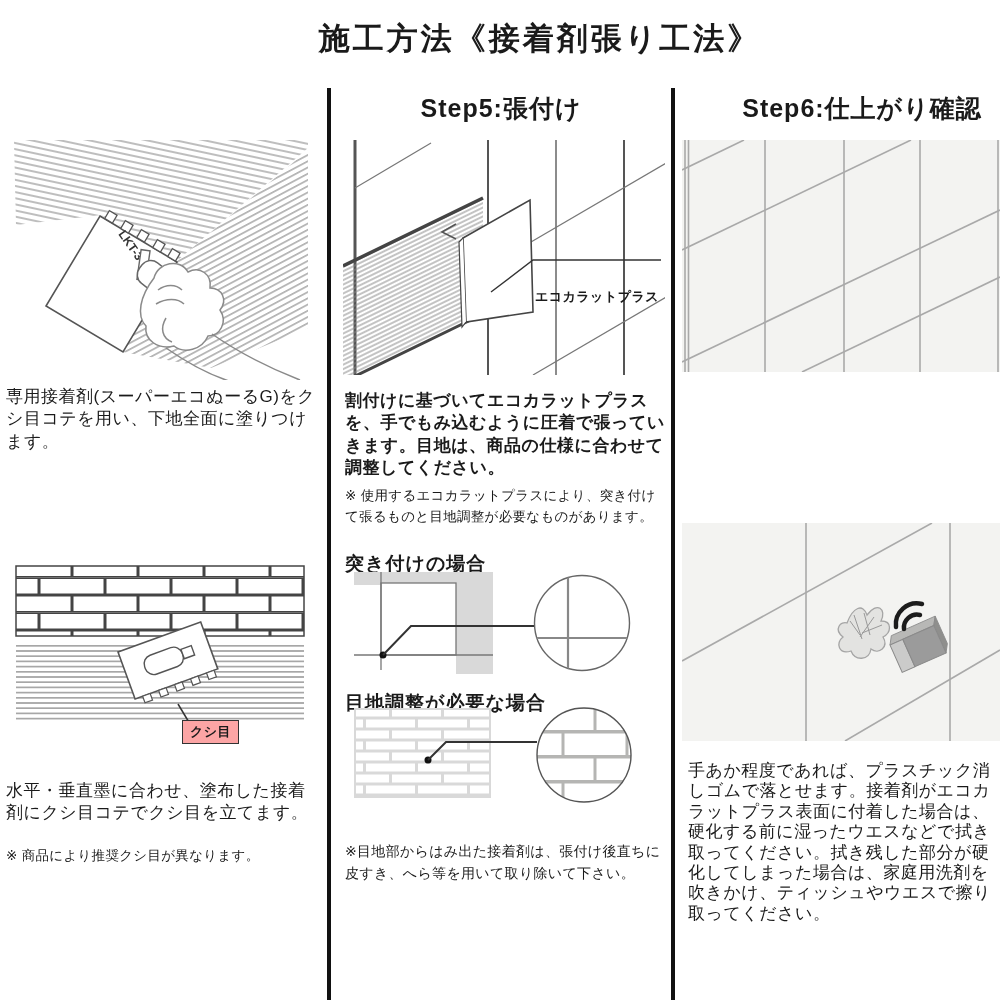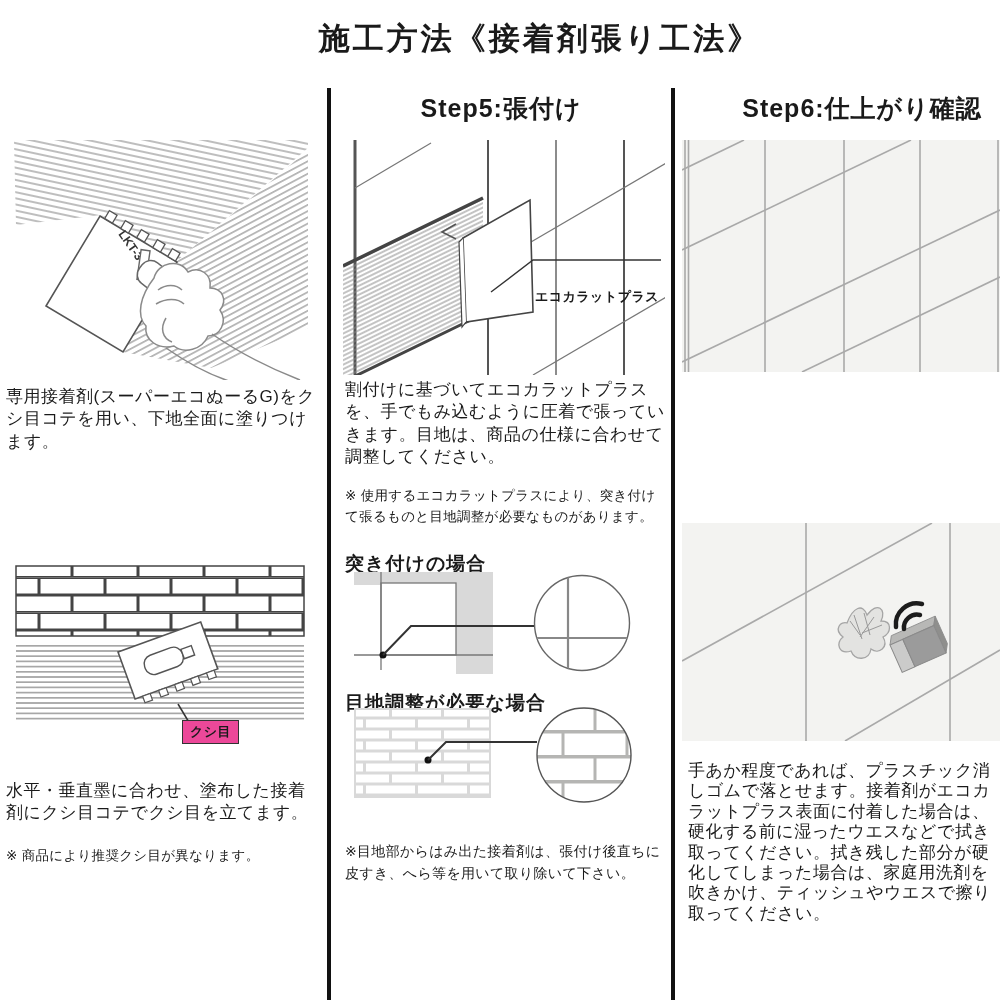--- a/index.html
+++ b/index.html
@@ -30,37 +30,37 @@
   
   #c1-fig1 { top:50px;  left:2px; width:306px; height:242px; }
   #c1-p1   { top:298px; left:2px; width:314px; }
   #c1-fig2 { top:472px; left:2px; width:306px; height:208px; position:absolute; }
   #c1-p2   { top:692px; left:2px; width:314px; }
   #c1-note { top:758px; left:2px; width:314px; }
   #c1-p3   { top:794px; left:2px; width:314px; }
 
   
   #c2-fig1 { top:52px;  left:12px; width:322px; height:235px; }
-  #c2-p1   { top:291px; left:14px; width:322px; }
+  #c2-p1   { top:302px; left:14px; width:322px;font-weight:bold; }
   #c2-note1{ top:398px; left:14px; width:322px; }
   #c2-case1{ top:456px; left:14px; }
   #c2-diag1{ top:484px; left:8px;  width:322px; height:108px; }
   #c2-case2{ top:595px; left:14px; }
   #c2-diag2{ top:619px; left:8px;  width:322px; height:105px; }
   #c2-note2{ top:753px; left:14px; width:318px; font-size:14px; }
 
   
   #c3-fig1 { top:52px;  left:7px;  width:318px; height:232px; }
   #c3-p1   { top:295px; left:13px; width:310px; }
   #c3-fig2 { top:435px; left:7px;  width:318px; height:218px; }
   #c3-p2   { top:673px; left:13px; width:310px; line-height:1.2; }
 
   .fig-label { position:absolute; font-size:13px; font-weight:bold; letter-spacing:.5px; }
   #tile-label { left:185px; top:100px; width:138px; text-align:center;margin-top:48px; }
-  #comb-label { left:176px; top:160px; border:1.5px solid #333; background:#ec4899;
+  #comb-label { left:176px; top:160px; border:1.5px solid #333; background:#fca5a5;
                 padding:2px 7px; font-size:13px; }
 </style>
 </head>
 <body>
 
 <h1 class="page-title">施工方法《接着剤張り工法》</h1>
 
 <div class="divider" id="divider-1"></div>
 <div class="divider" id="divider-2"></div>
 

